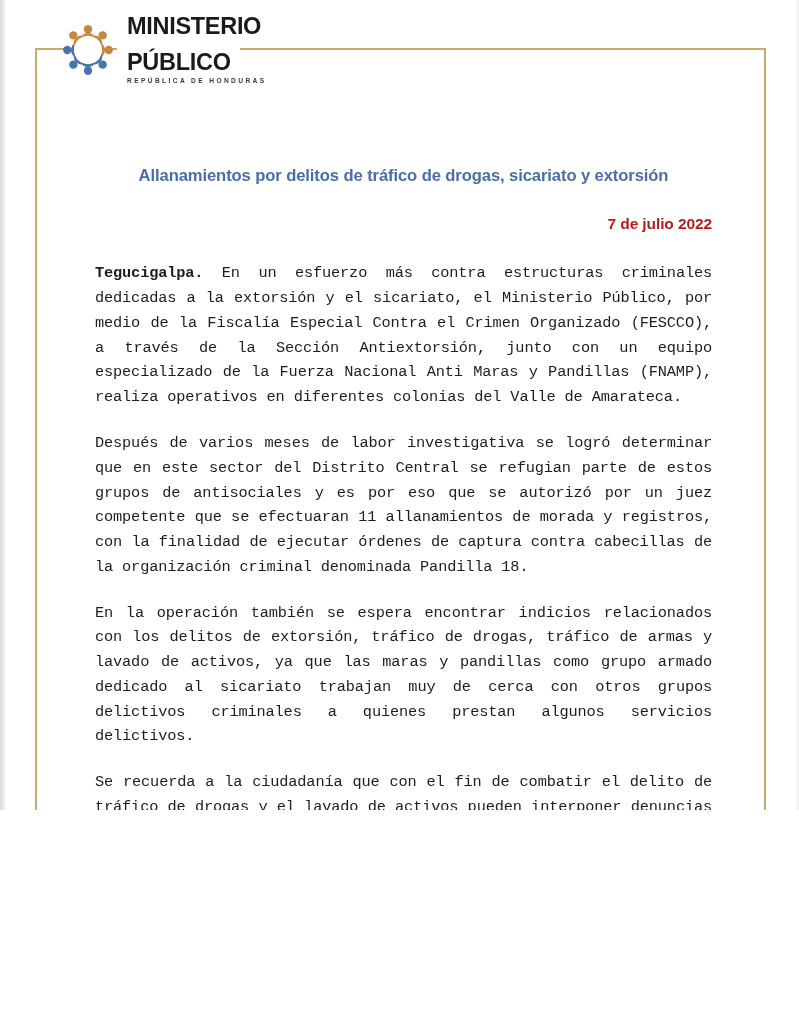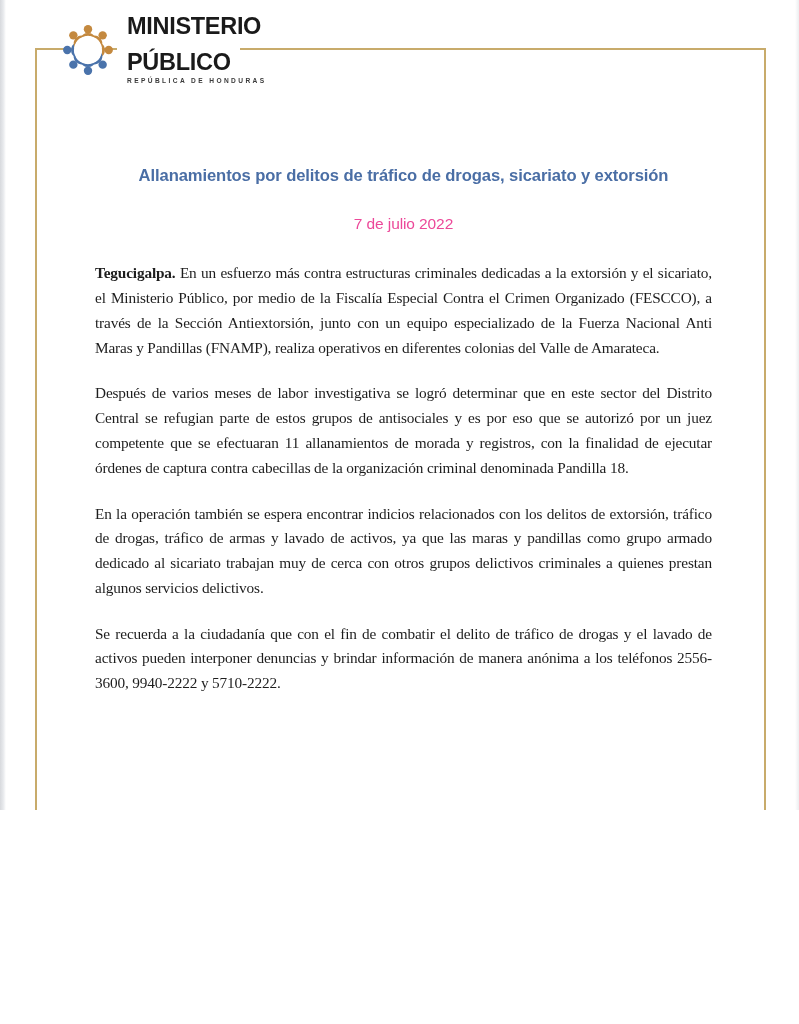--- a/index.html
+++ b/index.html
@@ -123,29 +123,29 @@
     font-weight: bold;
     font-size: 16.6px;
     color: #4a6ea5;
     text-align: center;
     line-height: 1.35;
     margin: 0;
     letter-spacing: -0.1px;
   }
   .doc-date {
     font-family: "Liberation Sans", sans-serif;
-    font-weight: normal;
+    font-weight: bold;
     font-size: 15.5px;
-    color: #ec4899;
-    text-align: center;
+    color: #b91c1c;
+    text-align: right;
     margin: 28px 0 0 0;
     letter-spacing: -0.1px;
   }
   .para {
-    font-family: Liberation Serif, serif;
+    font-family: Liberation Mono, monospace;
     font-size: 15.3px;
     color: #1d1d1d;
     text-align: justify;
     line-height: 1.62;
     margin: 21px 0 0 0;
     letter-spacing: -0.15px;
     hyphens: none;
   }
   .para.first { margin-top: 28px; }
   .para b { font-weight: bold; }

